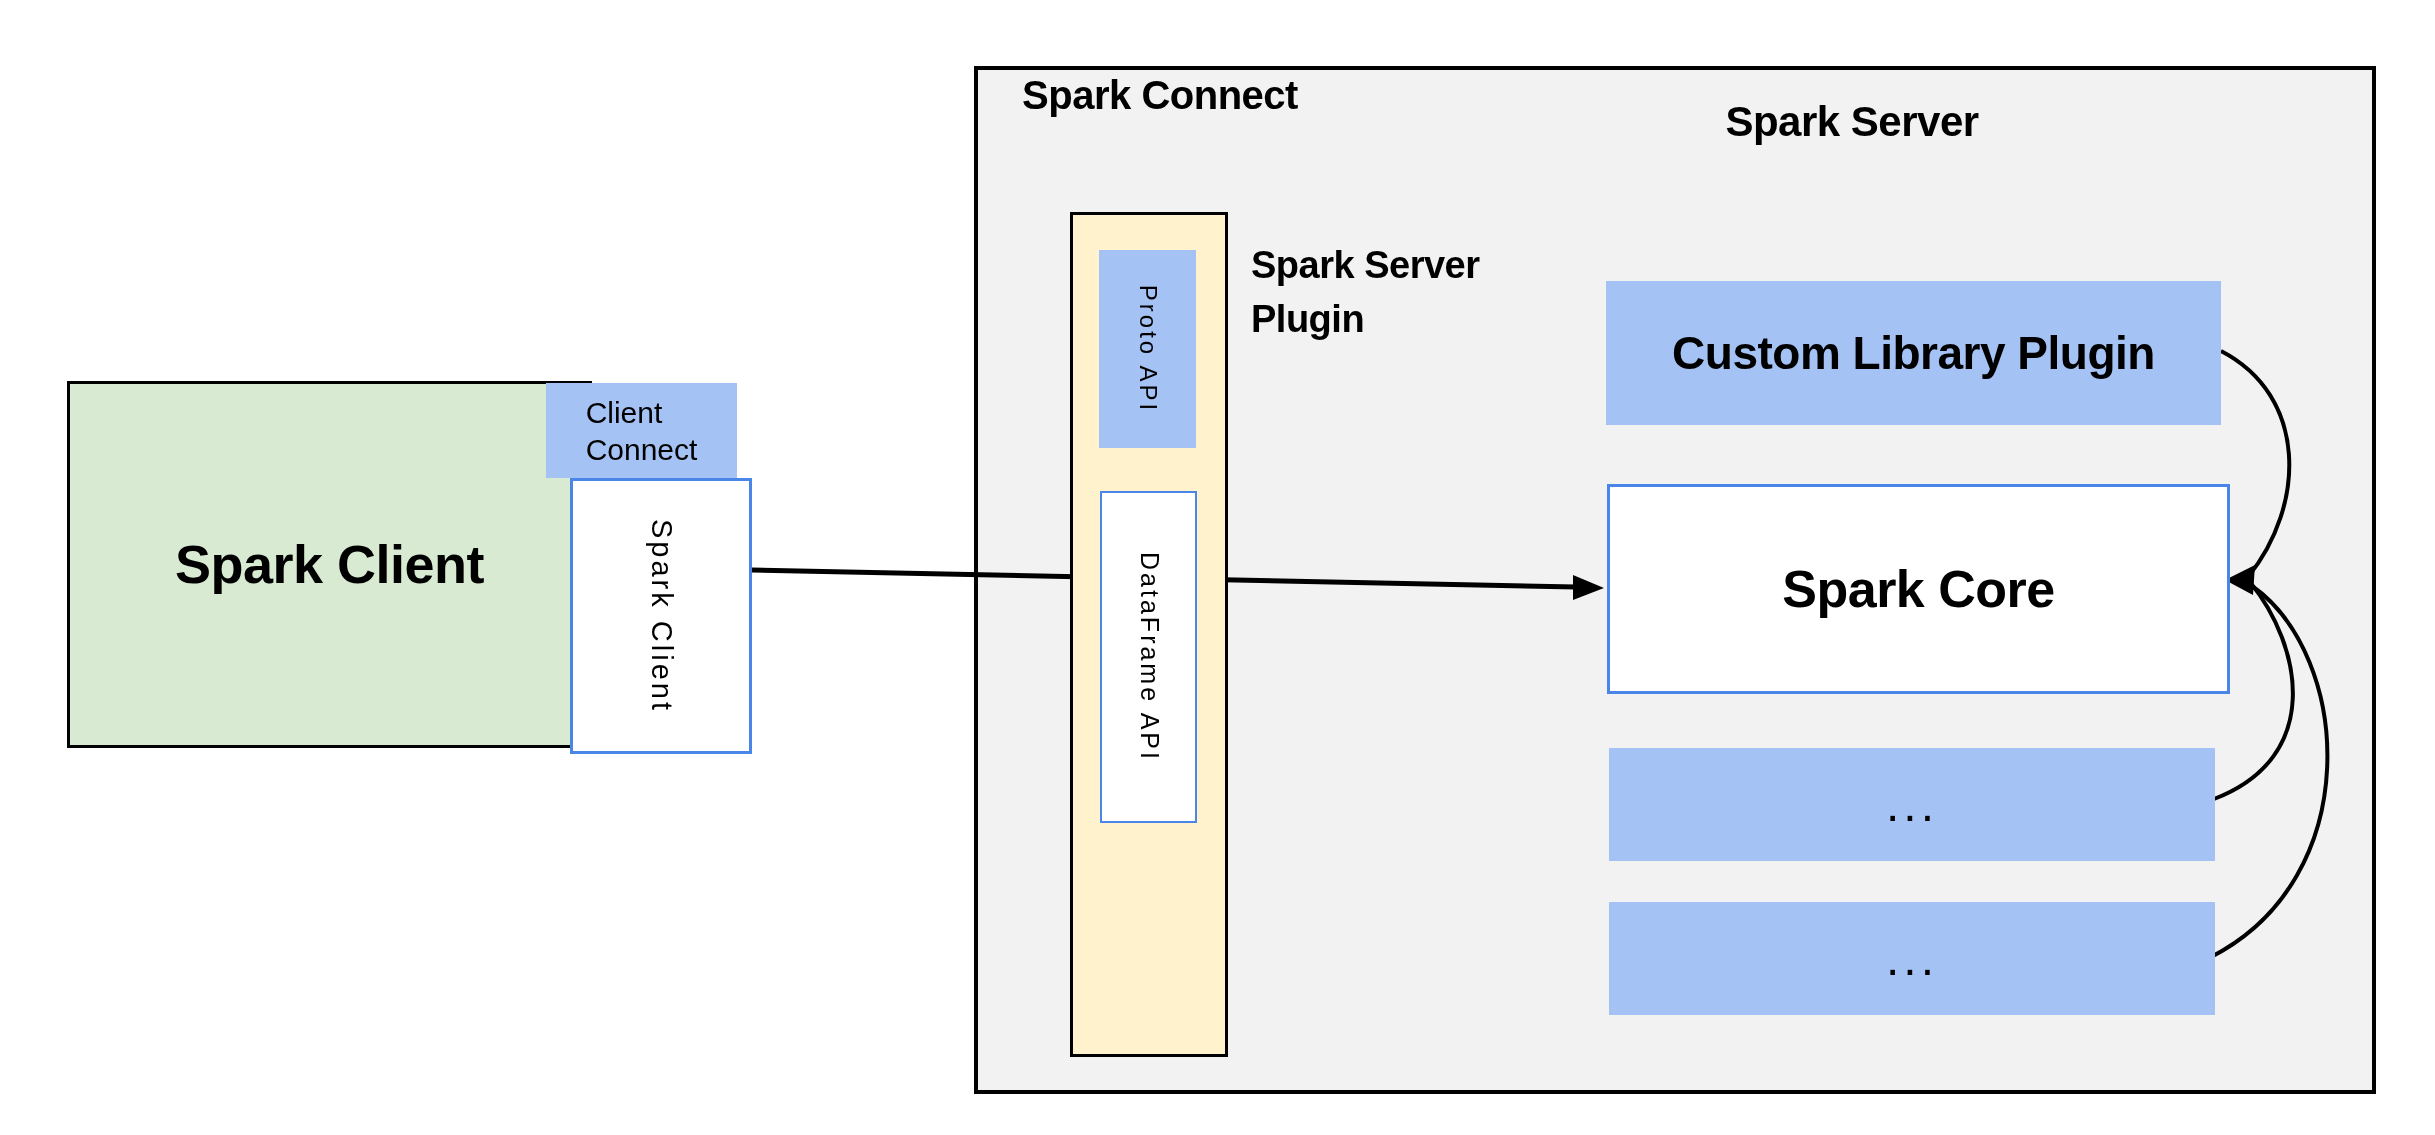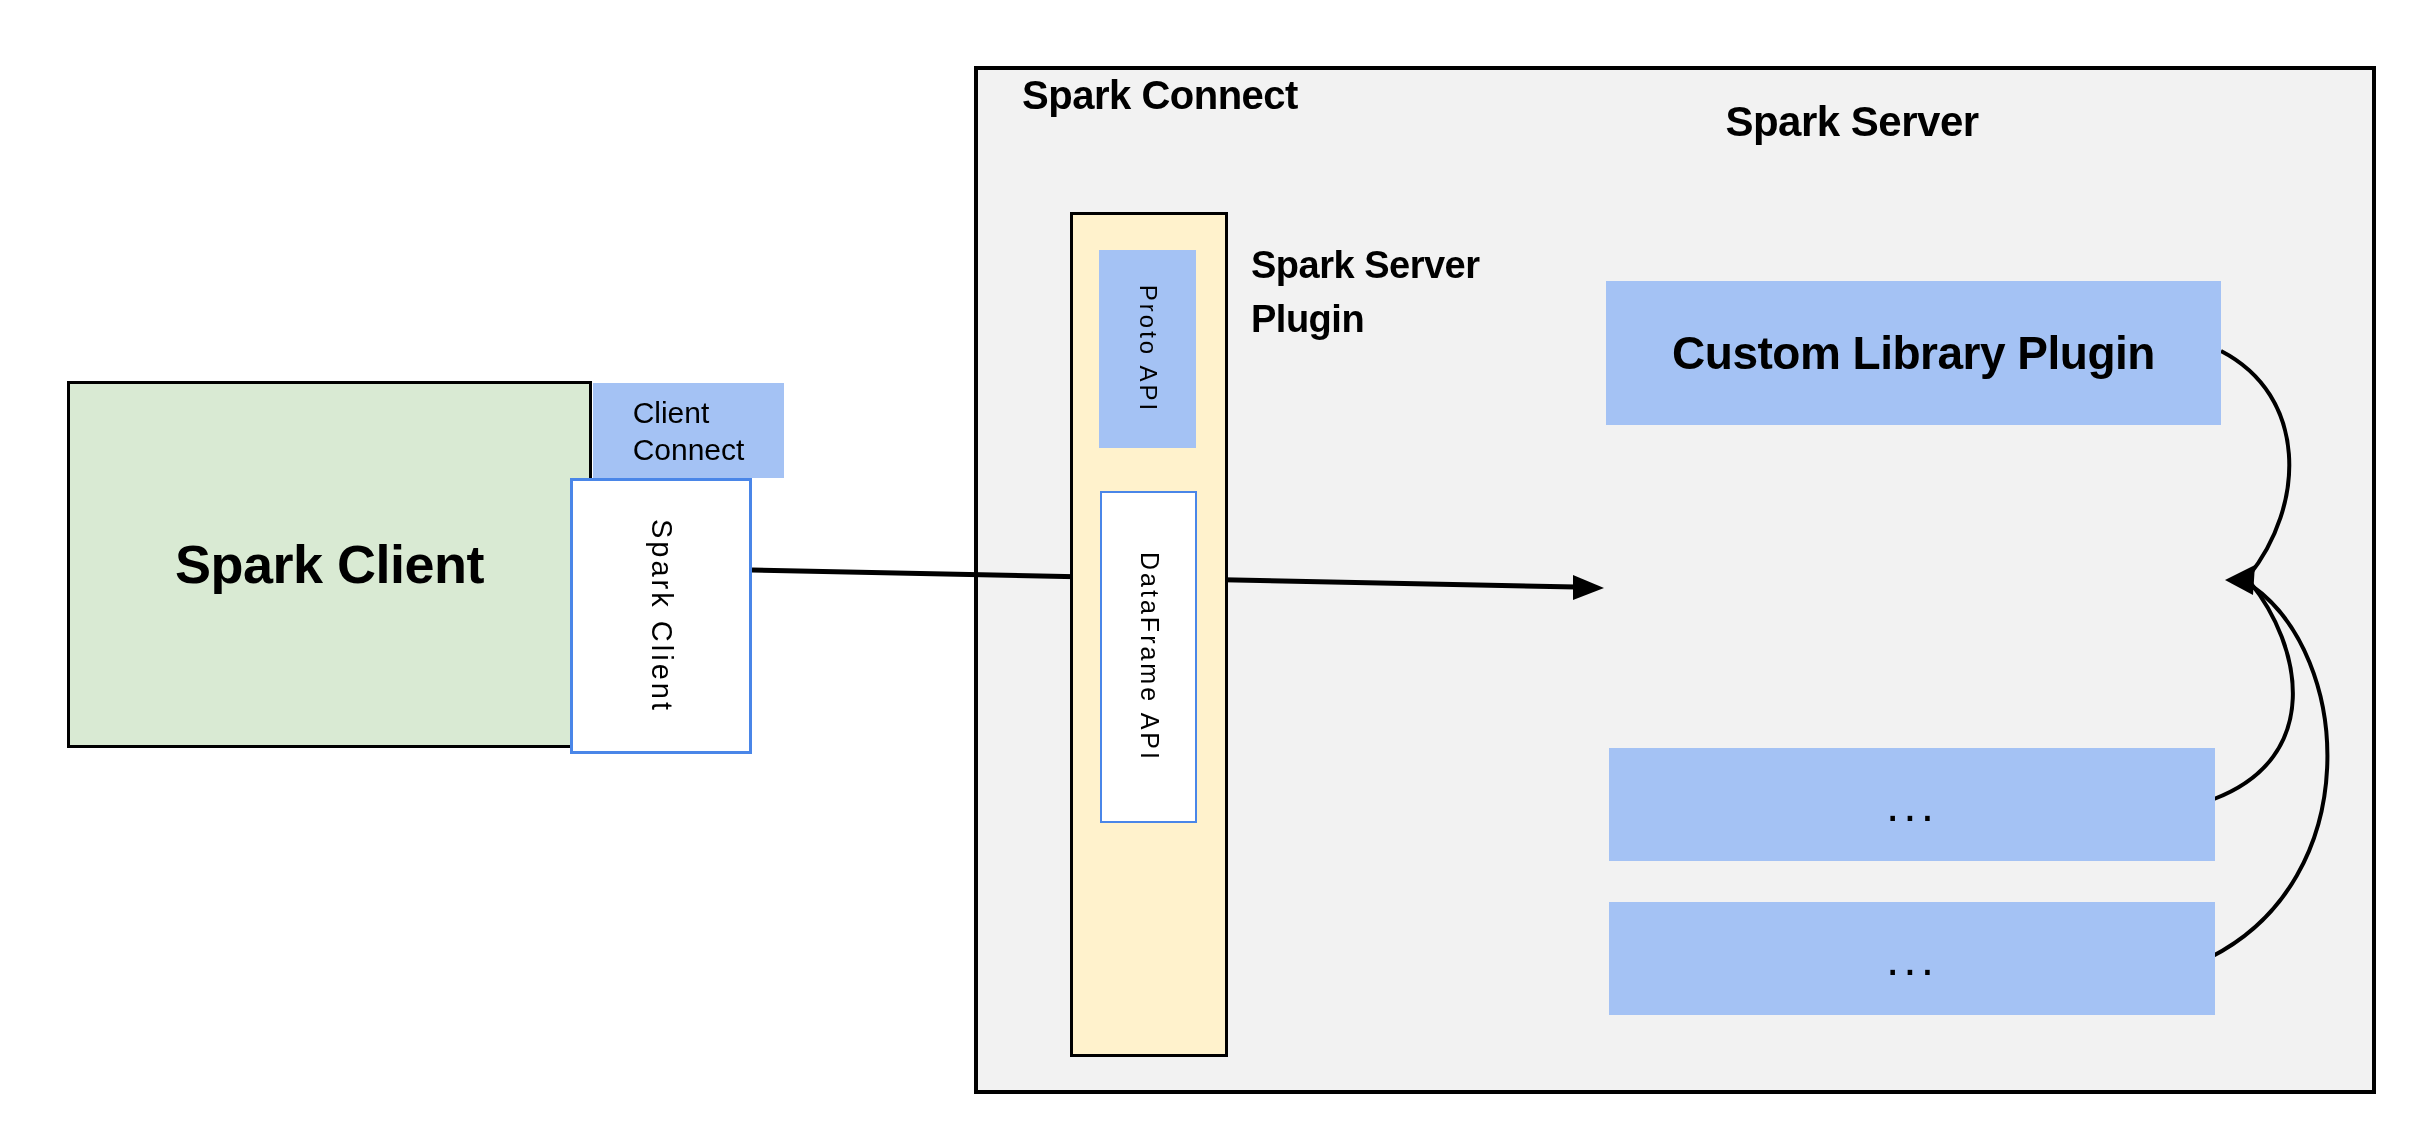--- a/index.html
+++ b/index.html
@@ -18,21 +18,21 @@
   #server-box { left:974px; top:66px; width:1402px; height:1028px; border:4px solid #000; }
 
   
   #lbl-spark-connect-api { left:985px; top:70px; width:350px; font-size:40px; line-height:50px; text-align:center; }
   #lbl-spark-server      { left:1702px; top:98px; width:300px; font-size:42px; font-weight:bold; text-align:center; }
   #lbl-spark-server-library { left:1251px; top:238px; width:320px; font-size:38px; line-height:54px; text-align:left; }
 
   
   #client-app-box { left:67px; top:381px; width:525px; height:367px; border:3px solid #000; }
   #client-app-box .lbl { font-size:54px; line-height:67px; }
-  #client-package-box { left:593px; top:383px; width:191px; height:95px; font-size:30px; line-height:37px; }
+  #client-package-box { left:546px; top:383px; width:191px; height:95px; font-size:30px; line-height:37px; }
   #spark-client-box { left:570px; top:478px; width:182px; height:276px; border:3px solid #4a86e8; background:#fff; }
 
   
   #library-col-box { left:1070px; top:212px; width:158px; height:845px; border:3px solid #000; }
   #proto-api-box { left:1099px; top:250px; width:97px; height:198px; }
   #dataframe-api-box { left:1100px; top:491px; width:97px; height:332px; border:2px solid #4a86e8; background:#fff; }
 
   
   #plugin-box { left:1606px; top:281px; width:615px; height:144px; font-size:46px; }
   #spark-core-box { left:1607px; top:484px; width:623px; height:210px; border:3px solid #4a86e8; background:#fff; font-size:52px; }
@@ -101,20 +101,23 @@
   </div>
 
   <div class="abs" id="dataframe-api-box" style="border-color: rgb(74, 134, 232);">
     <span class="vlabel">DataFrame API</span>
   </div>
 
   <div class="abs center disp" id="plugin-box" style="background-color: rgb(164, 194, 244);">
     <span>Custom Library Plugin</span>
   </div>
 
+  <div class="abs center disp" id="spark-core-box" style="border-color: rgb(74, 134, 232);">
+    <span>Spark Core</span>
+  </div>
 
   <div class="abs center" id="dots-box-1" style="background-color: rgb(164, 194, 244);">
     <span class="dots">...</span>
   </div>
 
   <div class="abs center" id="dots-box-2" style="background-color: rgb(164, 194, 244);">
     <span class="dots">...</span>
   </div>
 
 </div>

